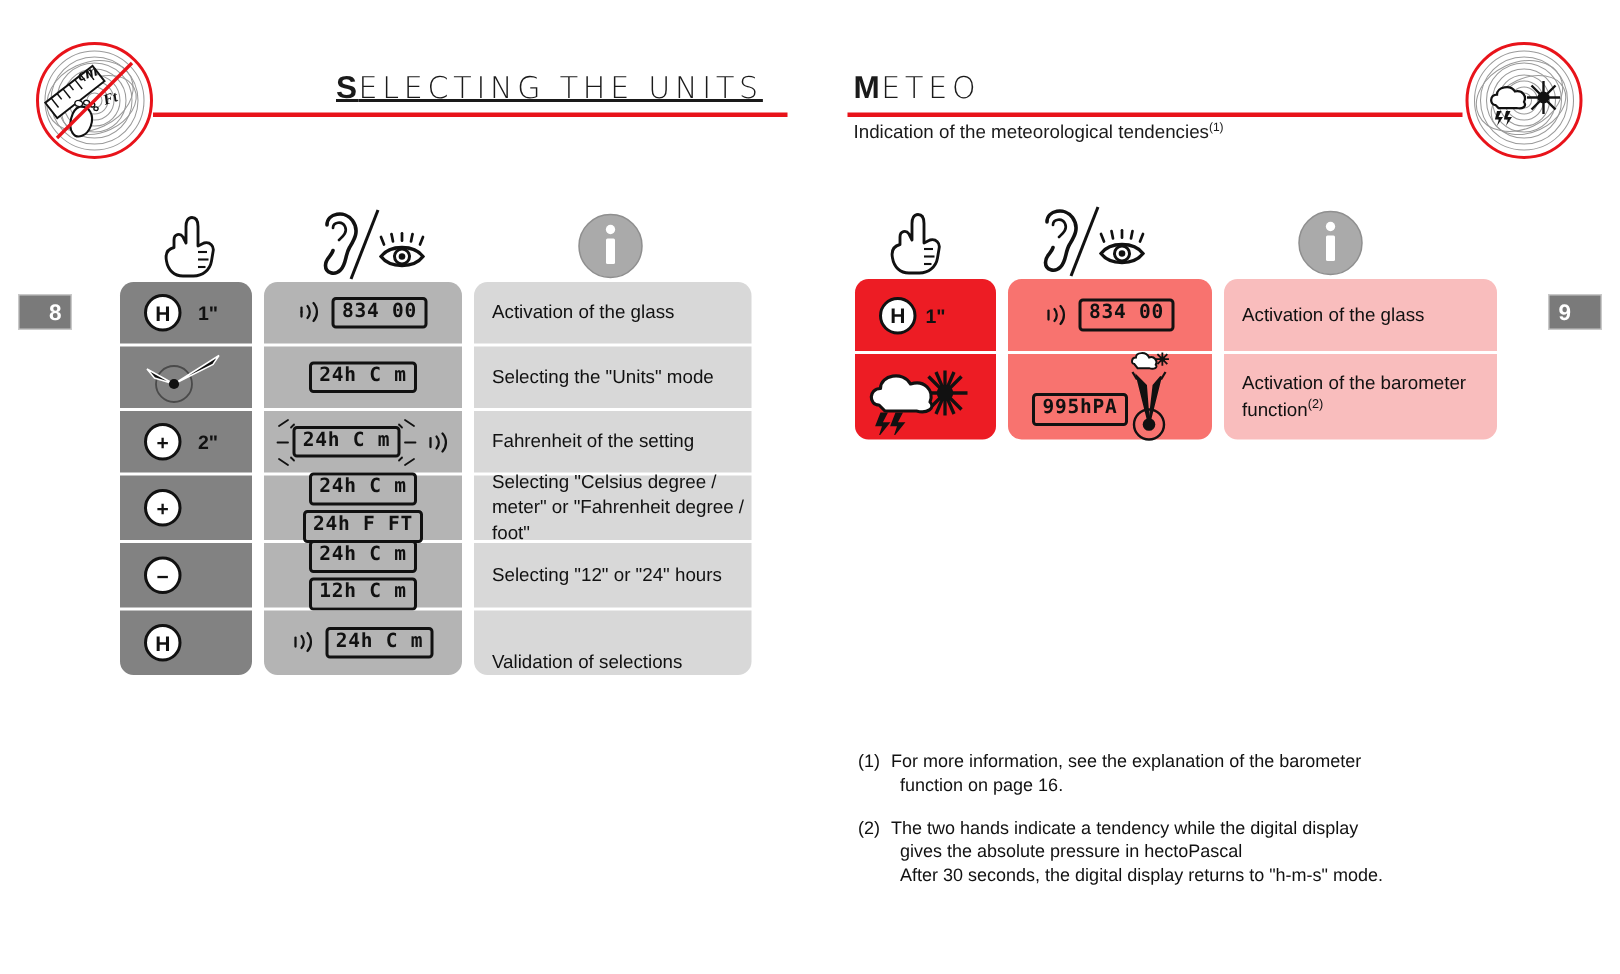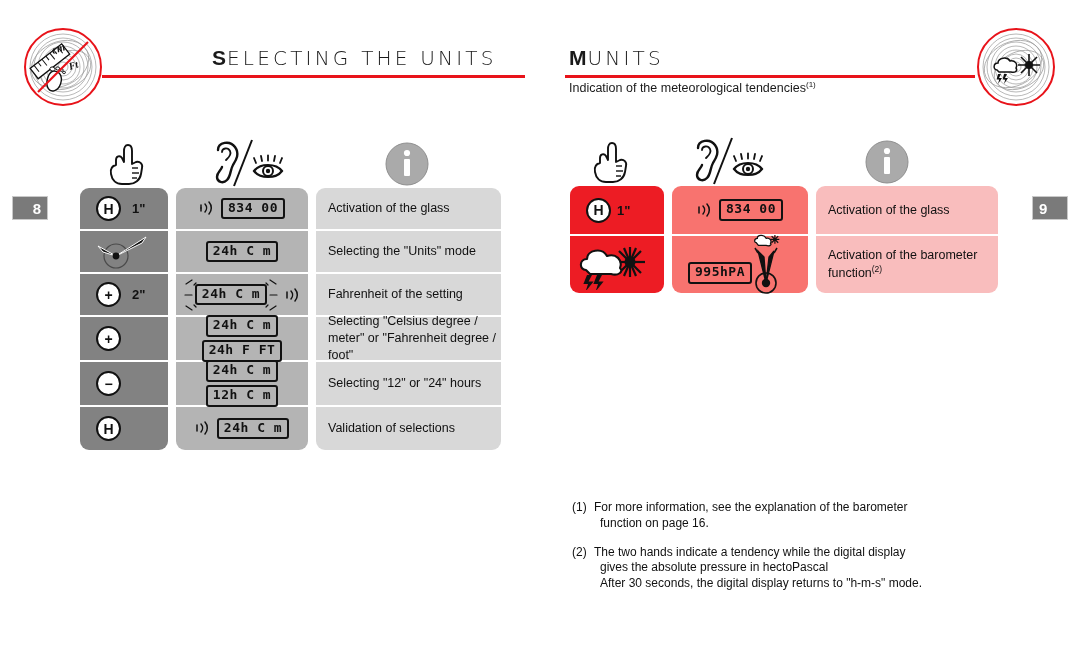--- a/index.html
+++ b/index.html
@@ -181,29 +181,29 @@
             <ellipse cx="14" cy="1" rx="1.7" ry="1.4"></ellipse>
             <ellipse cx="17" cy="3" rx="1.4" ry="1.2"></ellipse>
           </g>
         </g>
         <text x="27" y="24" font-family="Liberation Serif, serif" font-size="11" font-weight="bold" font-style="italic" fill="#111" transform="rotate(-18 27 24)">cm</text>
         <text x="44" y="40" font-family="Liberation Serif, serif" font-size="10" font-weight="bold" font-style="italic" fill="#111" transform="rotate(-18 44 40)">Ft</text>
         <line x1="12" y1="62" x2="62" y2="12" stroke="#e8131a" stroke-width="2.2"></line>
       </svg>
     </div>
     <div class="rule" style="left:82px; top:53px; width:423px;"></div>
-    <div class="hdr-title" style="left:192px; top:24px;">
+    <div class="hdr-title" style="left:204px; top:24px;text-decoration:underline;">
       <span class="cap">S</span><span>ELECTING THE UNITS</span>
     </div>
   </div>
 
   <div class="header right">
     <div class="rule" style="left:0px; top:53px; width:410px;"></div>
     <div class="hdr-title" style="left:4px; top:24px;">
-      <span class="cap">M</span><span>UNITS</span>
+      <span class="cap">M</span><span>ETEO</span>
     </div>
     <div class="hdr-sub" style="left:4px; top:58px;">
       <span>Indication of the meteorological tendencies</span><sup>(1)</sup>
     </div>
 
     <div class="emblem" style="left:412px; top:6px;">
       <svg width="74" height="74" viewBox="0 0 74 74">
         <g stroke="#9a9a9a" fill="none" stroke-width="0.7">
           <circle cx="37" cy="37" r="33"></circle>
             <circle cx="37" cy="37" r="29"></circle>
@@ -470,21 +470,21 @@
       </div>
       <div class="cell g3" style="height:41px;">
         <span class="desc">Fahrenheit of the setting</span>
       </div>
       <div class="cell g3" style="height:43px;">
         <span class="desc">Selecting "Celsius degree / meter" or "Fahrenheit degree / foot"</span>
       </div>
       <div class="cell g3" style="height:43px;">
         <span class="desc">Selecting "12" or "24" hours</span>
       </div>
-      <div class="cell g3" style="height:43px;">
+      <div class="cell g3" style="height:43px;align-items:flex-end;">
         <span class="desc">Validation of selections</span>
       </div>
     </div>
   </div>
 
   <div class="tbl" style="left:570px; top:186px;">
 
     <div class="col c1" style="width:94px;">
       <div class="cell r1" style="height:48px;">
         <div class="btn-round">

